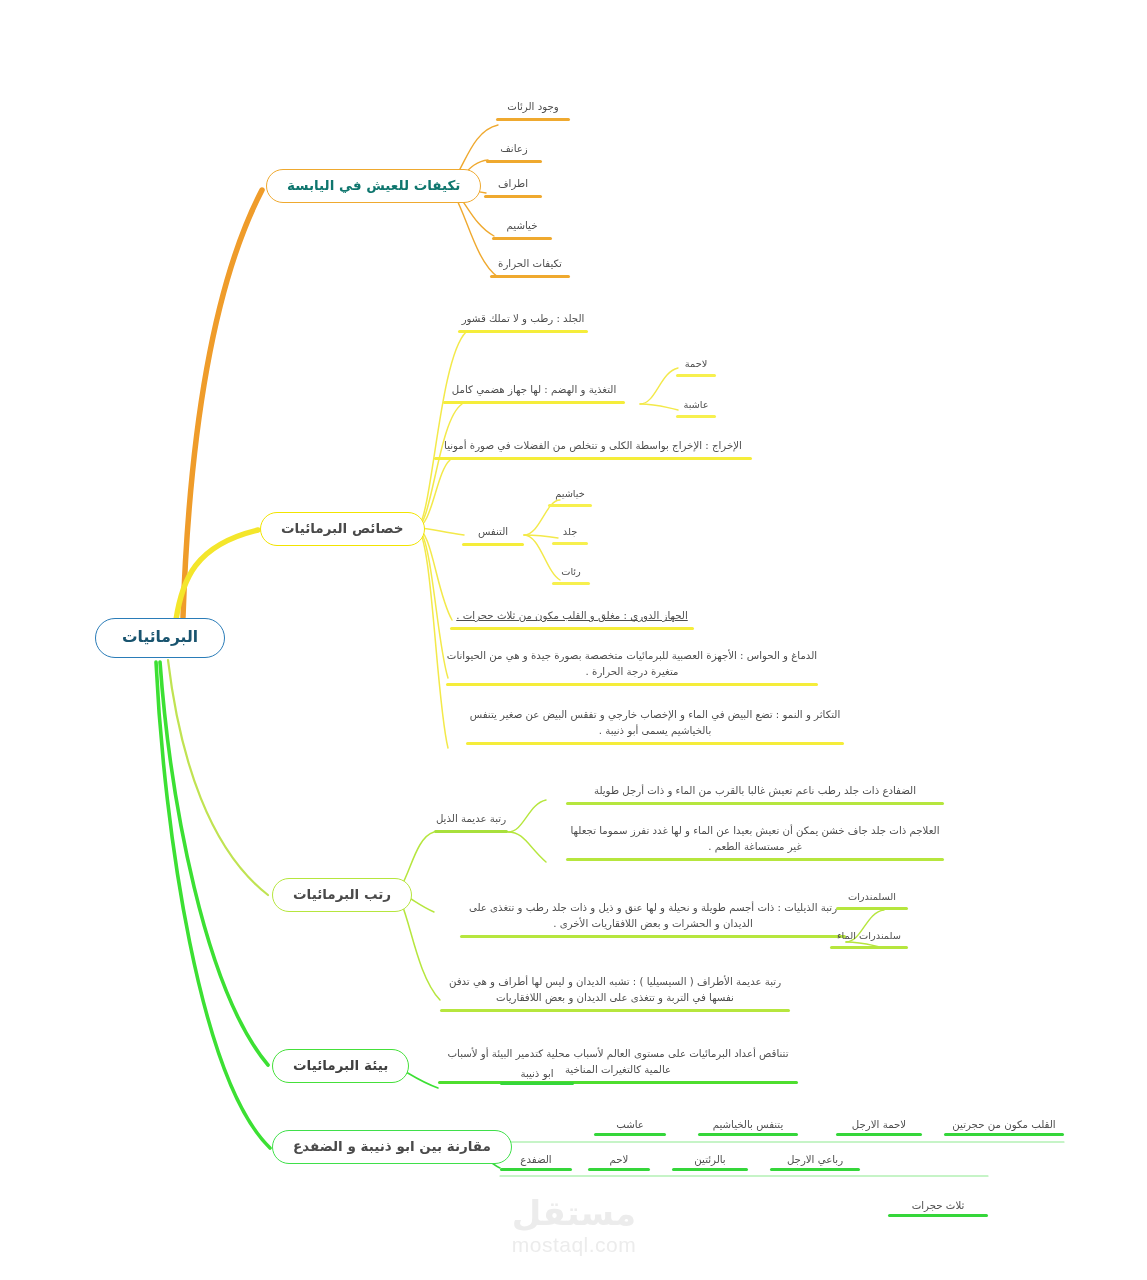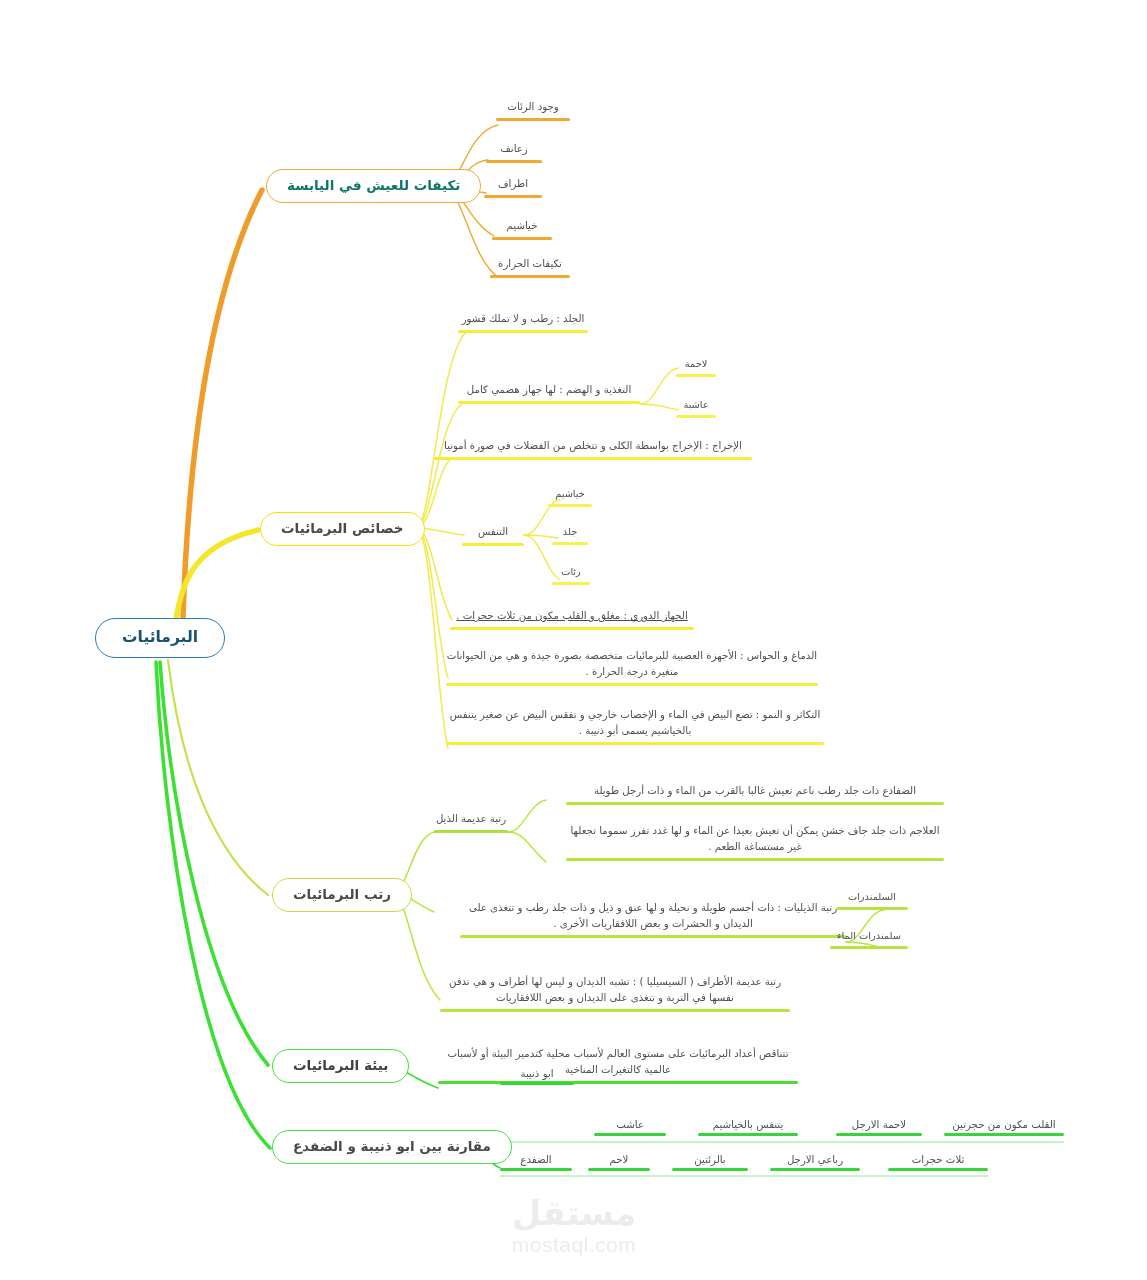--- a/index.html
+++ b/index.html
@@ -171,21 +171,21 @@
 
   <div class="pill branch b-yellow" style="left:260px;top:512px;">
     <span>خصائص البرمائيات</span>
   </div>
 
   <div class="leaf" style="left:458px;top:311px;width:130px;">
     <span class="txt">الجلد : رطب و لا تملك قشور</span>
     <span class="bar yellow"></span>
   </div>
 
-  <div class="leaf" style="left:458px;top:382px;width:182px;">
+  <div class="leaf" style="left:443px;top:382px;width:182px;">
     <span class="txt">التغذية و الهضم : لها جهاز هضمي كامل</span>
     <span class="bar yellow"></span>
   </div>
   <div class="leaf small" style="left:676px;top:356px;width:40px;">
     <span class="txt">لاحمة</span>
     <span class="bar yellow2"></span>
   </div>
   <div class="leaf small" style="left:676px;top:397px;width:40px;">
     <span class="txt">عاشبة</span>
     <span class="bar yellow2"></span>
@@ -216,21 +216,21 @@
   <div class="leaf" style="left:450px;top:608px;width:244px;text-decoration:underline;">
     <span class="txt">الجهاز الدوري : مغلق و القلب مكون من ثلاث حجرات  .</span>
     <span class="bar yellow"></span>
   </div>
 
   <div class="leaf" style="left:446px;top:648px;width:372px;">
     <span class="txt">الدماغ و الحواس : الأجهزة العصبية للبرمائيات متخصصة بصورة جيدة و هي من الحيوانات متغيرة درجة الحرارة .</span>
     <span class="bar yellow"></span>
   </div>
 
-  <div class="leaf" style="left:446px;top:707px;width:378px;">
+  <div class="leaf" style="left:466px;top:707px;width:378px;">
     <span class="txt">التكاثر و النمو : تضع البيض في الماء و الإخصاب خارجي و تفقس البيض عن صغير يتنفس بالخياشيم يسمى أبو ذنيبة .</span>
     <span class="bar yellow"></span>
   </div>
 
   <div class="pill branch b-lime" style="left:272px;top:878px;">
     <span>رتب البرمائيات</span>
   </div>
 
   <div class="leaf" style="left:434px;top:811px;width:74px;">
     <span class="txt">رتبة عديمة الذيل</span>
@@ -289,21 +289,21 @@
   </div>
   <div class="chain-item" style="left:594px;top:1119px;width:72px;">
     <span class="txt">عاشب</span>
     <span class="bar"></span>
   </div>
   <div class="chain-item" style="left:500px;top:1068px;width:74px;">
     <span class="txt">ابو ذنيبة</span>
     <span class="bar"></span>
   </div>
 
-  <div class="chain-item" style="left:888px;top:1154px;width:100px;">
+  <div class="chain-item" style="left:888px;top:1200px;width:100px;">
     <span class="txt">ثلاث حجرات</span>
     <span class="bar"></span>
   </div>
   <div class="chain-item" style="left:770px;top:1154px;width:90px;">
     <span class="txt">رباعي الارجل</span>
     <span class="bar"></span>
   </div>
   <div class="chain-item" style="left:672px;top:1154px;width:76px;">
     <span class="txt">بالرئتين</span>
     <span class="bar"></span>

